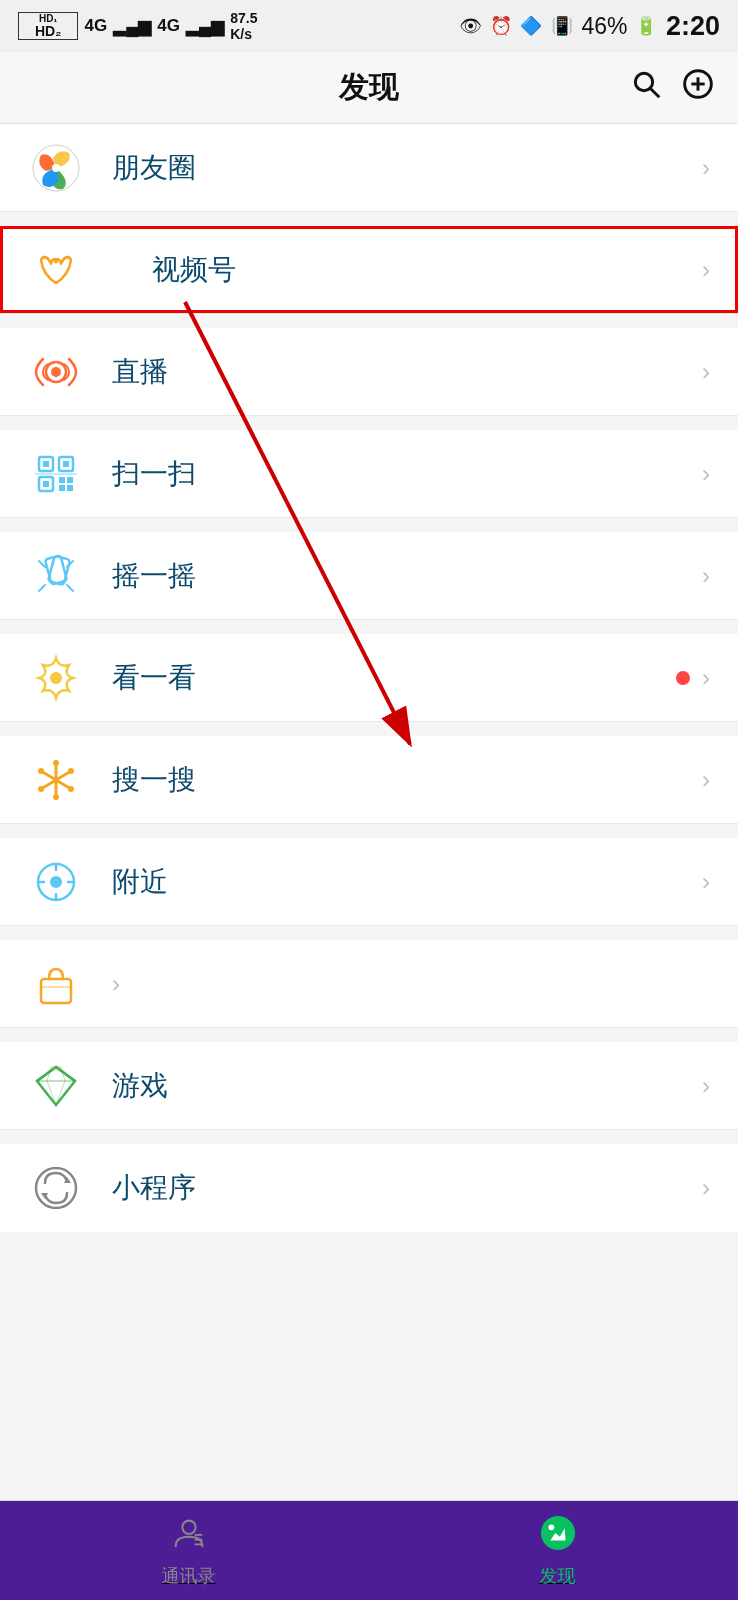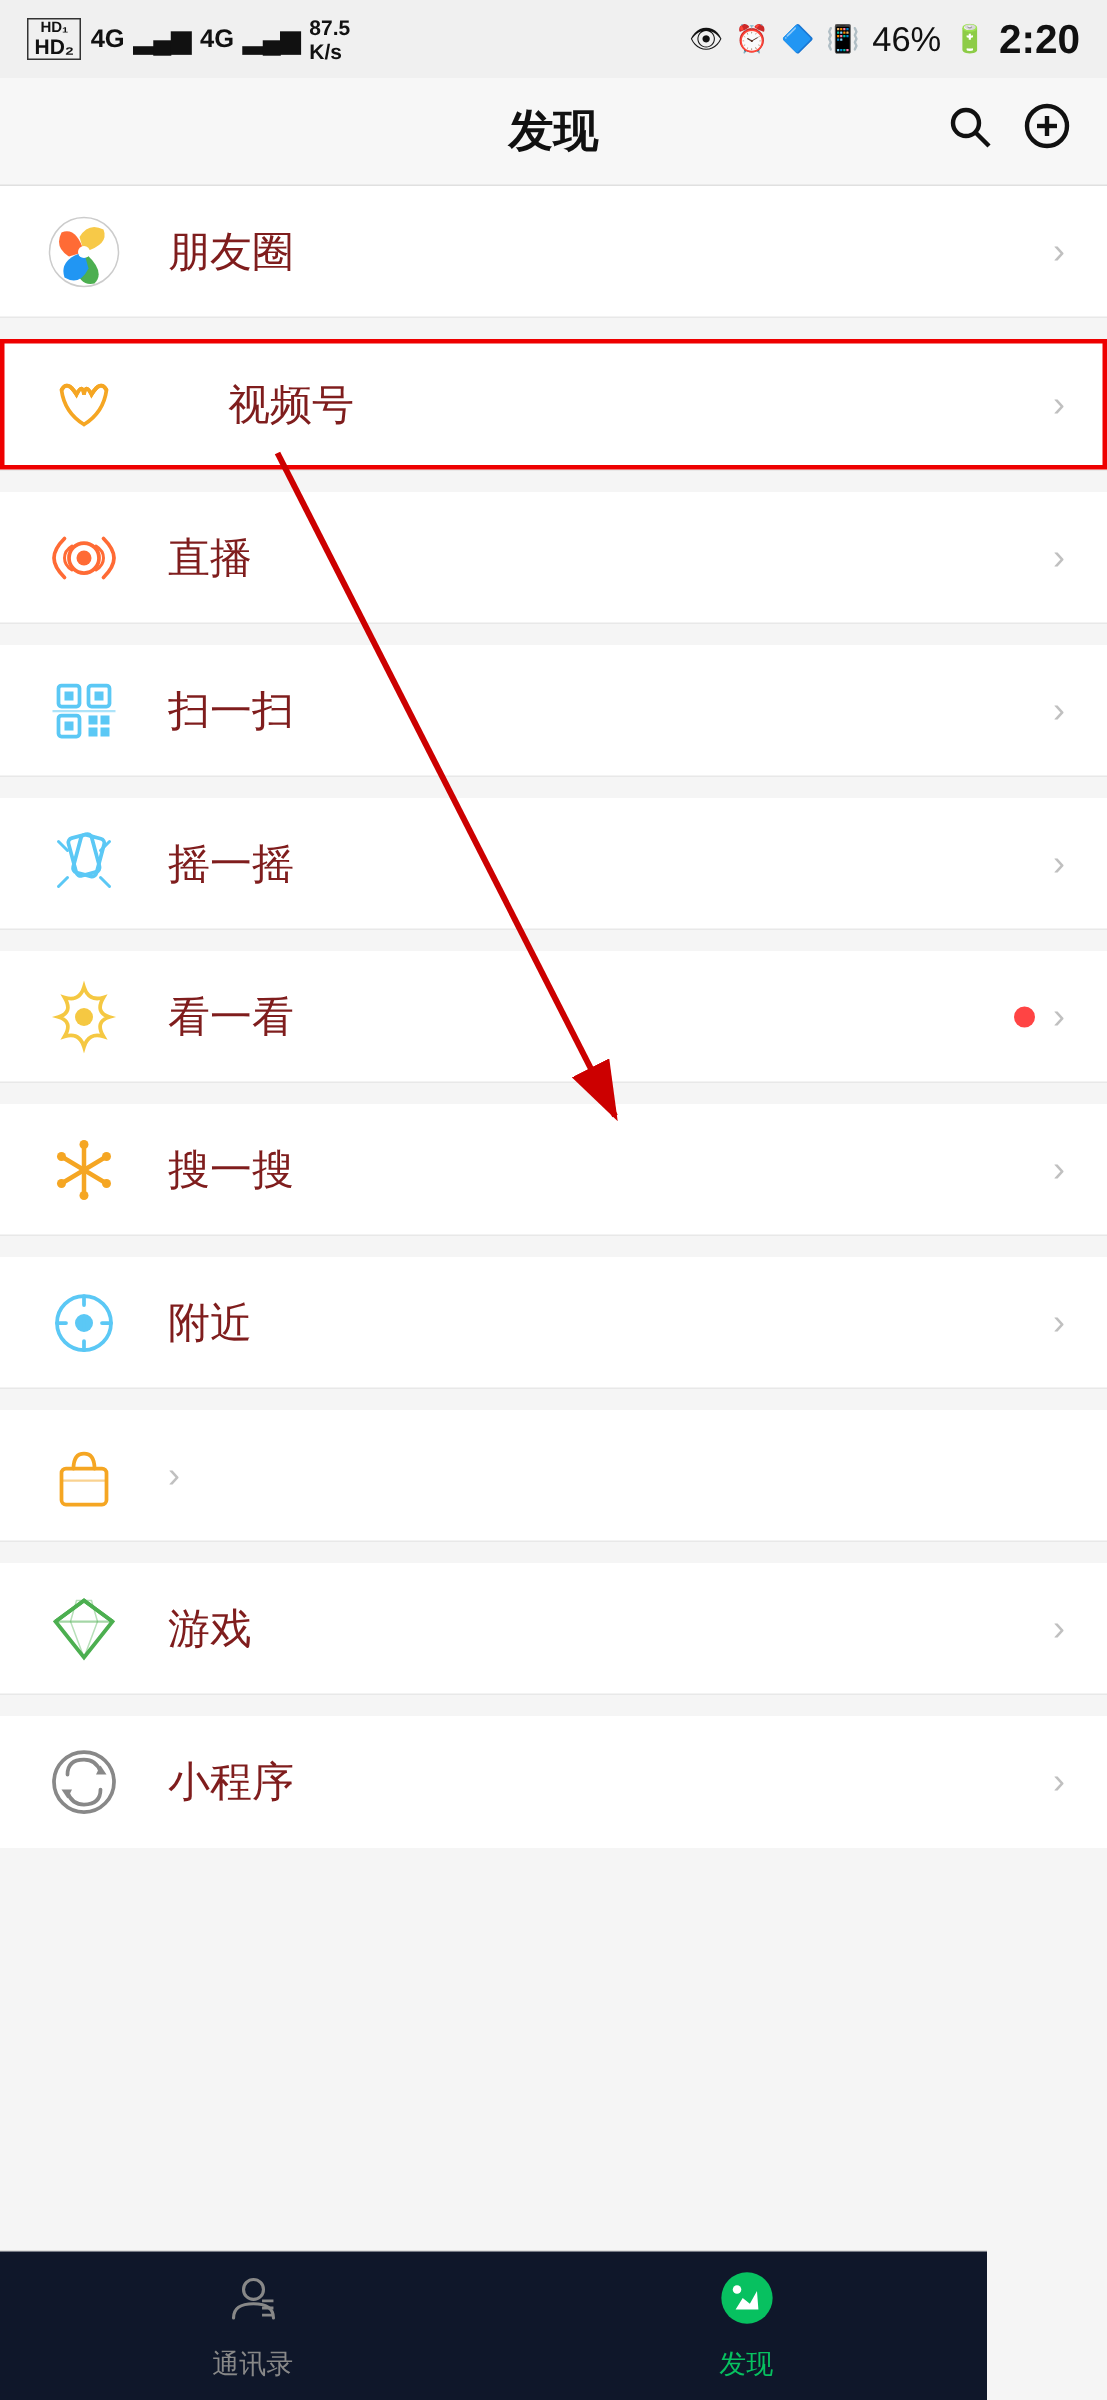--- a/index.html
+++ b/index.html
@@ -93,21 +93,21 @@
       justify-content: center;
       margin-right: 28px;
       flex-shrink: 0;
     }
     .menu-icon svg {
       width: 50px;
       height: 50px;
     }
     .menu-label {
       font-size: 28px;
-      color: #7f1d1d;
+      color: #0c4a6e;
       flex: 1;
       font-family: Liberation Serif, serif;
     }
     .menu-dot {
       width: 14px;
       height: 14px;
       background: #f44;
       border-radius: 50%;
       margin-right: 12px;
     }
@@ -129,27 +129,28 @@
       position: absolute;
       top: 0; left: 0;
       width: 738px;
       pointer-events: none;
     }
 
     
     .bottom-nav {
       position: fixed;
       bottom: 0;
-      width: 658px;
+      width: 738px;
       height: 100px;
-      background: #0f172a;
+      background: #4c1d95;
       border-top: 1px solid #ddd;
       display: flex;
       align-items: center;
       justify-content: space-around;
+      text-decoration: underline;
     }
     .nav-item {
       display: flex;
       flex-direction: column;
       align-items: center;
       gap: 4px;
       cursor: pointer;
     }
     .nav-icon {
       font-size: 34px;
@@ -168,21 +169,21 @@
 
     .menu-list {
       position: relative;
     }
   </style>
 </head>
 <body>
 
 <div class="status-bar">
   <div class="status-left">
-    <span style="font-size:13px;font-weight:800;border:1.5px solid #333;padding:1px 4px;line-height:1;display:inline-flex;flex-direction:column;align-items:center;">
+    <span style="font-size:13px;font-weight:800;border:1.5px solid #333;padding:1px 16px;line-height:1;display:inline-flex;flex-direction:column;align-items:center;">
       <span style="font-size:10px;">HD₁</span>
       <span style="font-size:14px;">HD₂</span>
     </span>
     <span style="font-size:17px;">4G</span>
     <span>▂▄▆</span>
     <span style="font-size:17px;">4G</span>
     <span>▂▄▆</span>
     <span style="font-size:14px;">87.5<br>K/s</span>
   </div>
   <div class="status-right">

